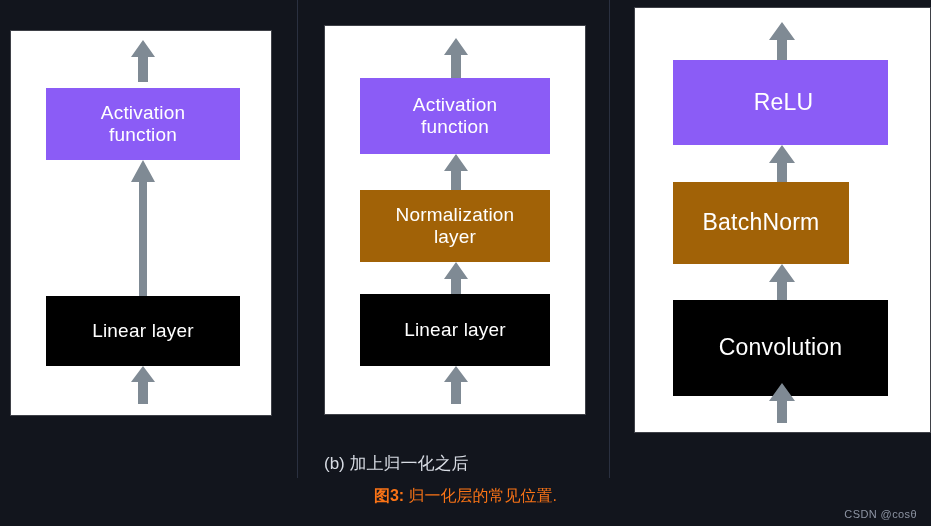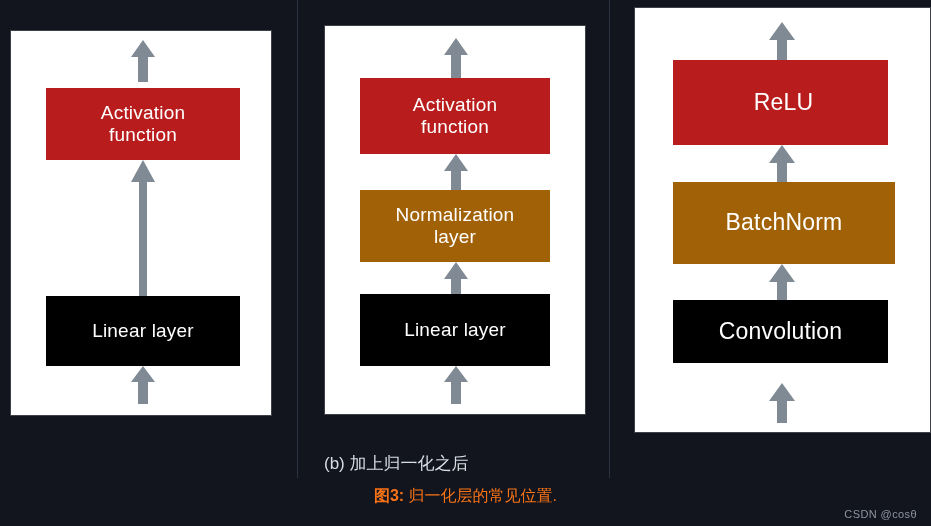--- a/index.html
+++ b/index.html
@@ -54,21 +54,21 @@
     align-items: center;
     justify-content: center;
     text-align: center;
     color: #ffffff;
     line-height: 1.18;
     letter-spacing: 0.2px;
     box-sizing: border-box;
     padding: 2px 6px;
     white-space: pre-line;
   }
-  .node.purple { background: #b91c1c; }
+  .node.purple { background: #8b5cf6; }
   .node.yellow { background: #a16207; }
   .node.red    { background: #000000; }
 
   
   .arrow {
     position: absolute;
   }
   .arrow svg { display: block; }
 
   
@@ -184,29 +184,29 @@
     </div>
 
     <div class="node purple" style="left:673px; top:60px; width:215px; height:85px; font-size:23px;padding-left:12px;">ReLU</div>
 
     <div class="arrow" style="left:768px; top:145px;">
       <svg width="28" height="37" viewBox="0 0 28 37">
         <path d="M14 0 L27 18 L19 18 L19 37 L9 37 L9 18 L1 18 Z" fill="#7f8a94"></path>
       </svg>
     </div>
 
-    <div class="node yellow" style="left:673px; top:182px; width:222px; height:82px; font-size:23px;">BatchNorm</div>
+    <div class="node yellow" style="left:673px; top:182px; width:176px; height:82px; font-size:23px;">BatchNorm</div>
 
     <div class="arrow" style="left:768px; top:264px;">
       <svg width="28" height="36" viewBox="0 0 28 36">
         <path d="M14 0 L27 18 L19 18 L19 36 L9 36 L9 18 L1 18 Z" fill="#7f8a94"></path>
       </svg>
     </div>
 
-    <div class="node red" style="left:673px; top:300px; width:215px; height:63px; font-size:23px;">Convolution</div>
+    <div class="node red" style="left:673px; top:300px; width:215px; height:96px; font-size:23px;">Convolution</div>
 
     <div class="arrow" style="left:768px; top:383px;">
       <svg width="28" height="40" viewBox="0 0 28 40">
         <path d="M14 0 L27 18 L19 18 L19 40 L9 40 L9 18 L1 18 Z" fill="#7f8a94"></path>
       </svg>
     </div>
   </div>
 
 
   <div class="panel-label" style="left:324px; top:452px;">(b) 加上归一化之后</div>

